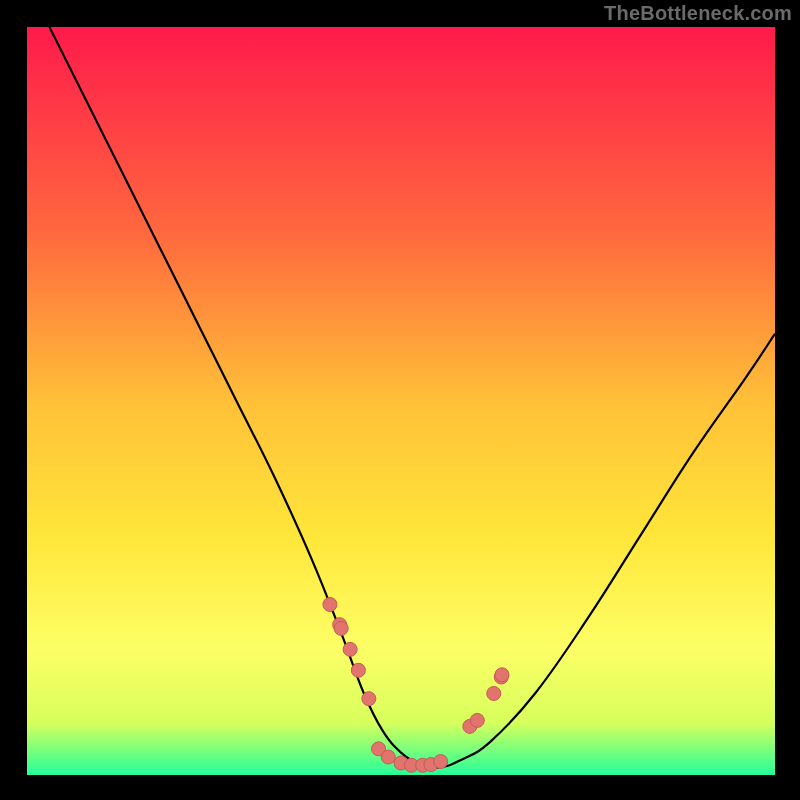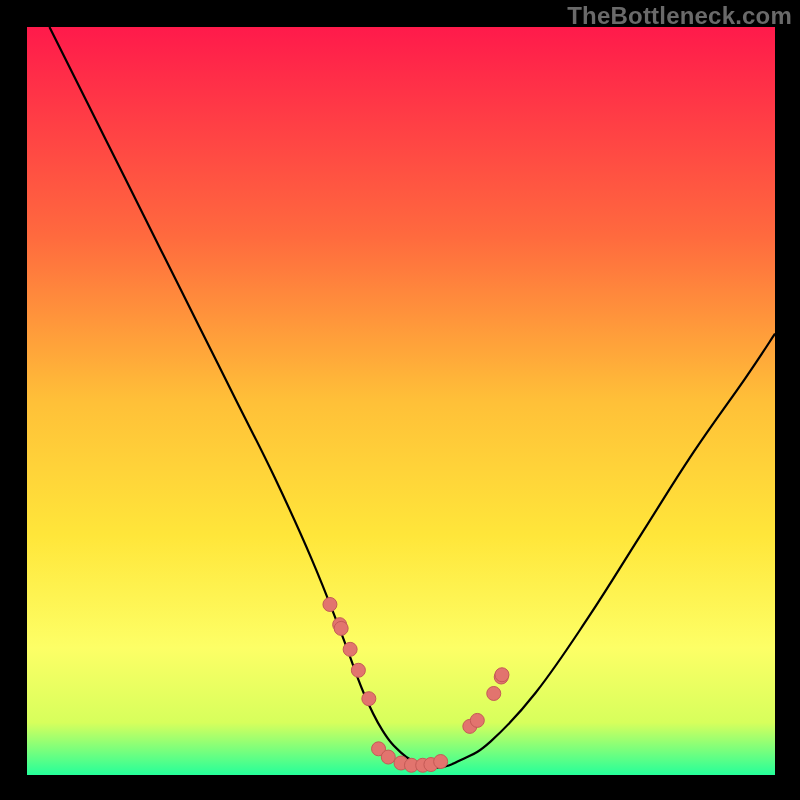--- a/index.html
+++ b/index.html
@@ -15,21 +15,21 @@
     position: relative;
     width: 800px;
     height: 800px;
     background: #000;
   }
   .watermark {
     position: absolute;
     top: 2px;
     right: 8px;
     color: #6a6a6a;
-    font-size: 24px;
+    font-size: 20px;
     font-weight: bold;
     letter-spacing: 0.2px;
     z-index: 10;
   }
   svg {
     position: absolute;
     left: 0;
     top: 0;
   }
 </style>

